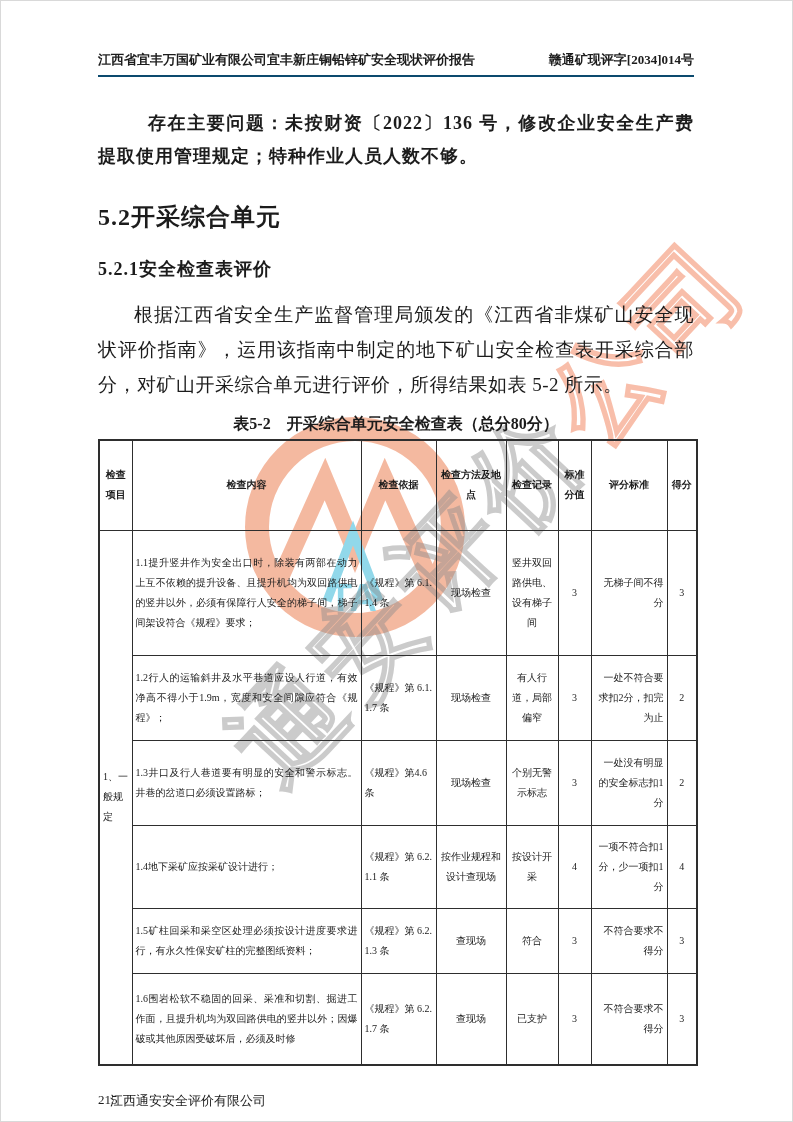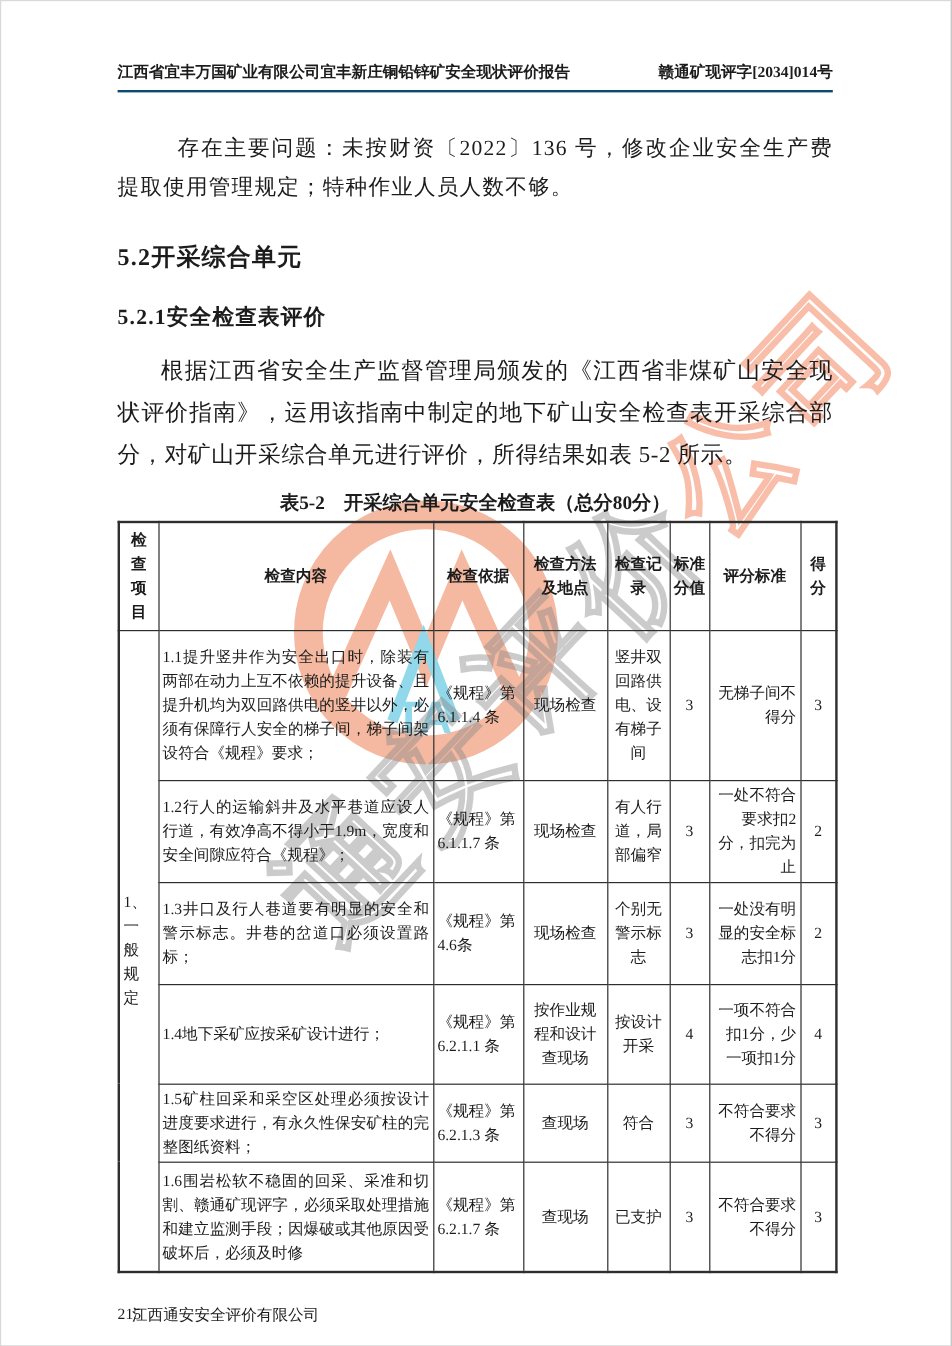--- a/index.html
+++ b/index.html
@@ -34,32 +34,32 @@
   .wm-diag .s{-webkit-text-stroke:2px rgba(243,146,114,0.60);}
   
   .content{position:relative;z-index:1;padding:50px 98px 0 97px;box-sizing:border-box;}
   .doc-header{
     display:flex;justify-content:space-between;align-items:flex-end;
     font-size:13px;font-weight:bold;
     border-bottom:2px solid #0c4a6e;padding-bottom:6px;
   }
   .p1{
     margin:30px 0 16px 0;font-size:18px;line-height:33px;
-    text-indent:50px;text-align:justify;letter-spacing:1px;
-  }
-  .h1{margin:28px 0 0 0;font-size:20px;font-weight:bold;letter-spacing:1px;}
+    text-indent:50px;text-align:justify;letter-spacing:1px;font-weight:bold;
+  }
+  .h1{margin:28px 0 0 0;font-size:24px;font-weight:bold;letter-spacing:1px;}
   .h2{margin:24px 0 0 0;font-size:18px;font-weight:bold;letter-spacing:1px;}
   .p2{
     margin:16px 0 0 0;font-size:19px;line-height:35px;
     text-indent:36px;text-align:justify;letter-spacing:.5px;
   }
   .tbl-caption{margin:12px 0 4px 0;text-align:center;font-size:16px;font-weight:bold;}
   table.checklist{
     width:598px;border-collapse:collapse;table-layout:fixed;
-    font-size:13px;line-height:20px;
+    font-size:10px;line-height:20px;
   }
   table.checklist th,table.checklist td{
     border:1px solid #2e2e2e;
     padding:2px 3px;
     vertical-align:middle;
     word-break:break-all;
     background:transparent;
   }
   table.checklist{border:2px solid #2e2e2e;}
   th{font-weight:bold;text-align:center;}
@@ -171,21 +171,21 @@
         <tr style="height:65px">
           <td class="c-content">1.5矿柱回采和采空区处理必须按设计进度要求进行，有永久性保安矿柱的完整图纸资料；</td>
           <td class="c-basis">《规程》第 6.2.1.3 条</td>
           <td class="c-method">查现场</td>
           <td class="c-record">符合</td>
           <td class="c-std">3</td>
           <td class="c-criteria">不符合要求不得分</td>
           <td class="c-score">3</td>
         </tr>
         <tr style="height:92px">
-          <td class="c-content">1.6围岩松软不稳固的回采、采准和切割、赣通矿现评字，必须采取处理措施和建立监测手段；因爆破或其他原因受破坏后，必须及时修</td>
+          <td class="c-content">1.6围岩松软不稳固的回采、采准和切割、掘进工作面，且提升机均为双回路供电的竖井以外；因爆破或其他原因受破坏后，必须及时修</td>
           <td class="c-basis">《规程》第 6.2.1.7 条</td>
           <td class="c-method">查现场</td>
           <td class="c-record">已支护</td>
           <td class="c-std">3</td>
           <td class="c-criteria">不符合要求不得分</td>
           <td class="c-score">3</td>
         </tr>
       </tbody>
     </table>
 

